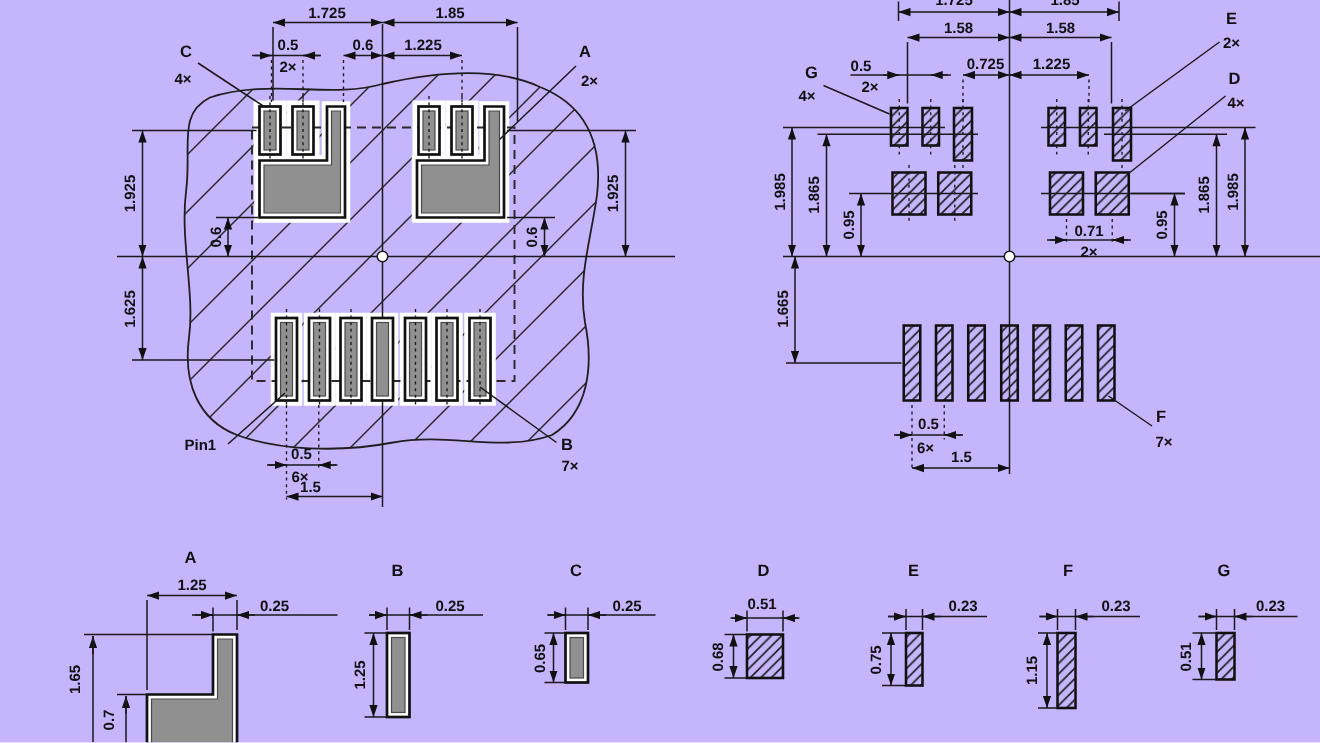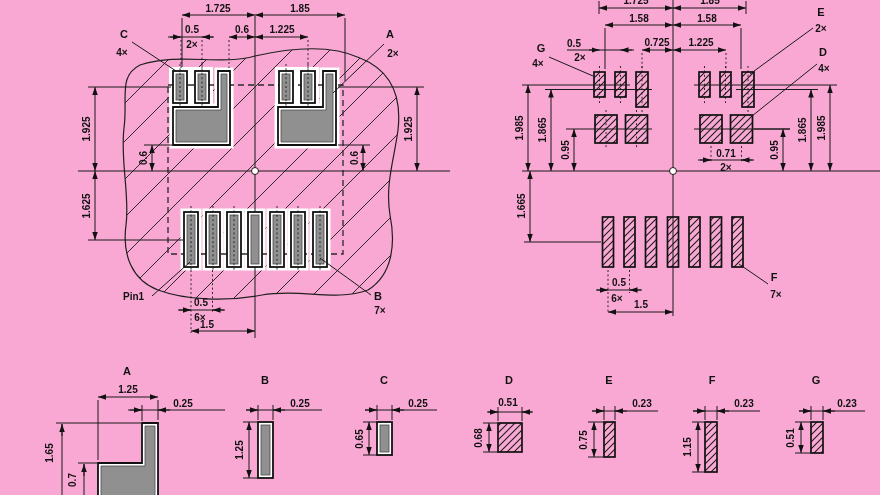--- a/index.html
+++ b/index.html
@@ -1,16 +1,16 @@
 <!DOCTYPE html>
 <html><head>
 <meta charset="utf-8">
 <style>
   html,body{margin:0;padding:0;background:#fff;}
-  #stage{width:880px;height:495px;position:relative;background:#f9a8d4;overflow:hidden;}
+  #stage{width:880px;height:495px;position:relative;background:#c4b5fd;overflow:hidden;}
   svg{display:block;}
   text{font-family:"Liberation Sans","DejaVu Sans",sans-serif;font-size:10px;font-weight:bold;fill:#111;}
   .lbl{font-size:11px;}
   .ln{stroke:#1a1a1a;stroke-width:1;fill:none;}
   .ctr{stroke:#1a1a1a;stroke-width:1;fill:none;}
   .dotl{stroke:#1a1a1a;stroke-width:0.9;fill:none;stroke-dasharray:2 2.4;}
   .dsh{stroke:#2a2a2a;stroke-width:1.3;fill:none;stroke-dasharray:6 4;}
   .dimb{stroke:#1a1a1a;stroke-width:1;fill:none;marker-start:url(#as);marker-end:url(#ae);}
   .dime{stroke:#1a1a1a;stroke-width:1;fill:none;marker-end:url(#ae);}
   .blob{fill:url(#hblob);stroke:#1f1f1f;stroke-width:1.2;}

